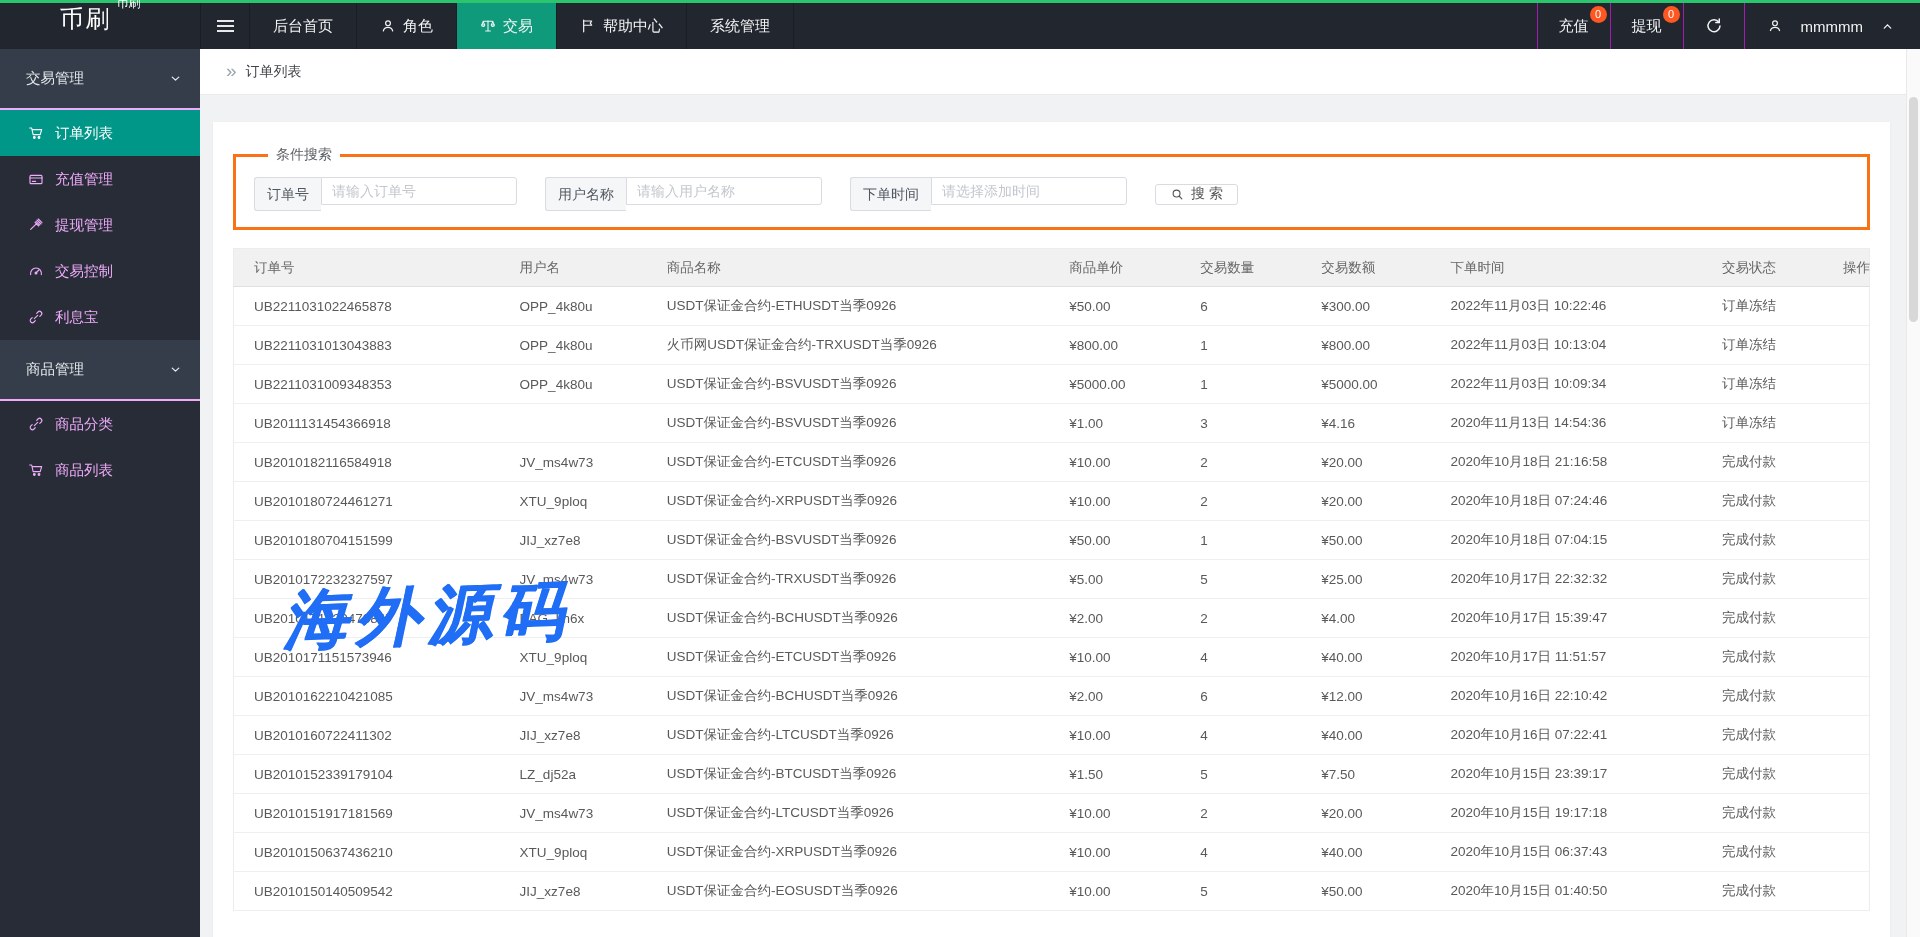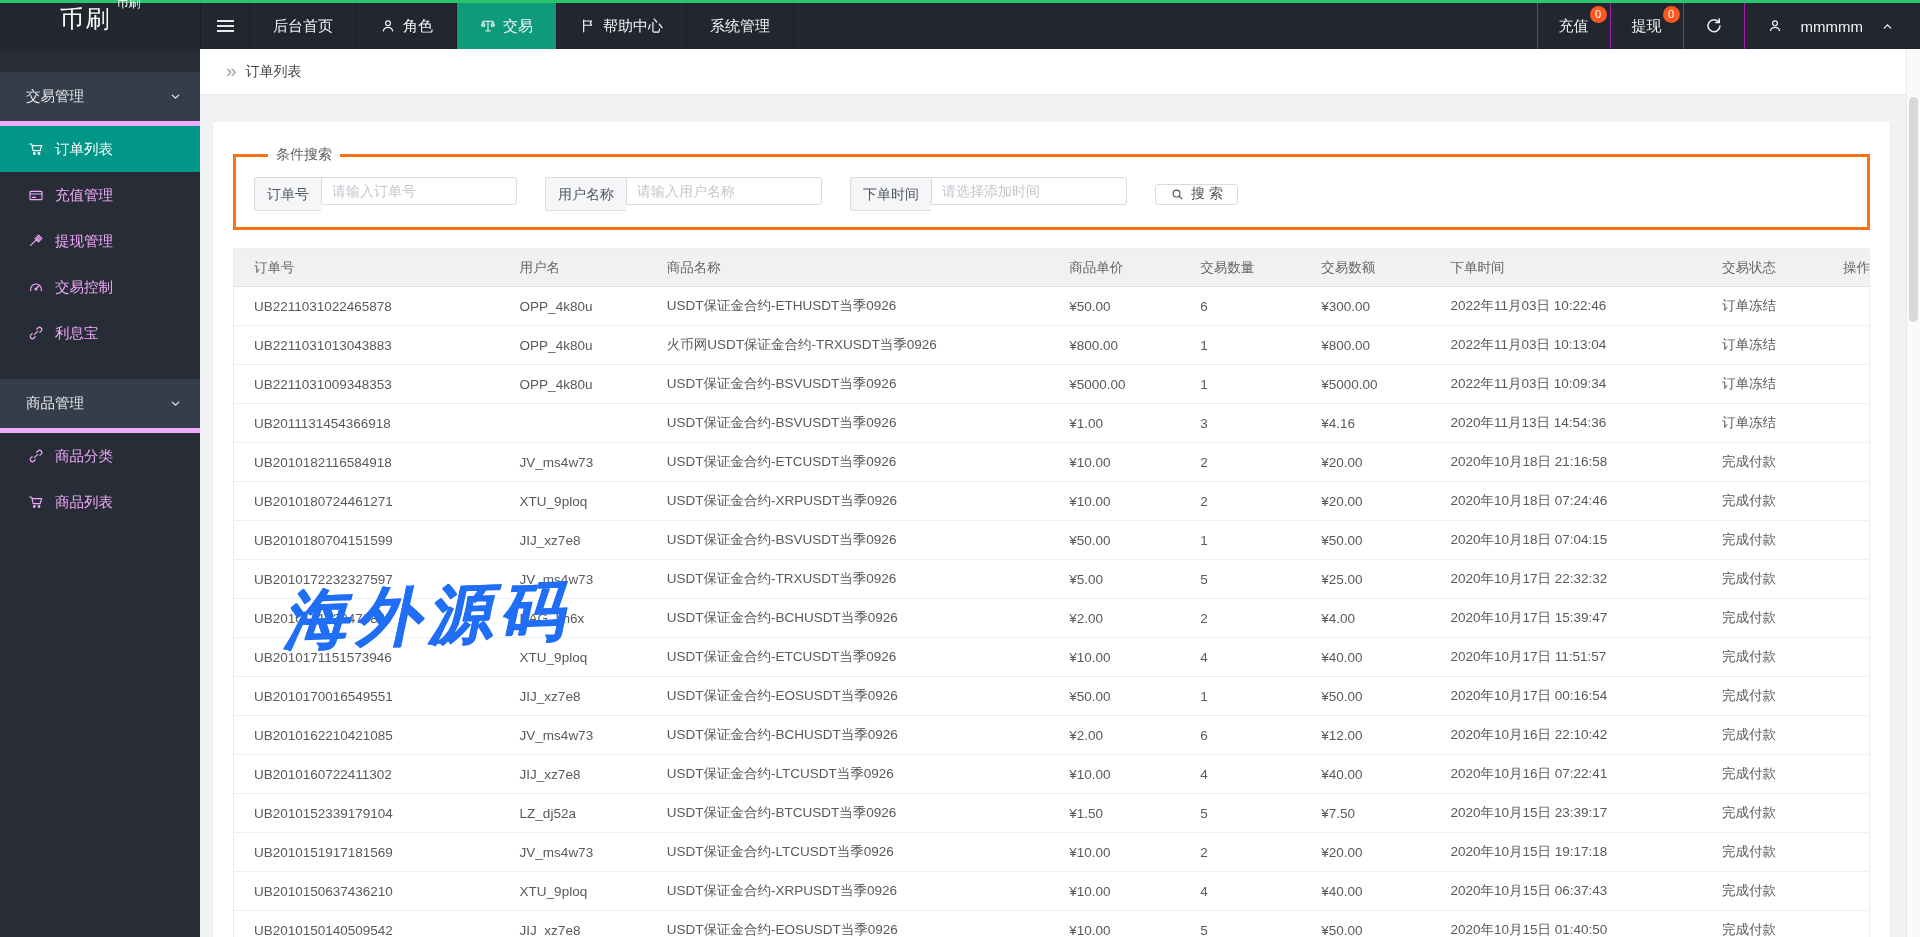--- a/index.html
+++ b/index.html
@@ -21,21 +21,21 @@
   .icon svg { width:16px; height:16px; }
   .topbar-right { margin-left:auto; display:flex; align-items:stretch; }
   .top-action { position:relative; display:flex; align-items:center; padding:0 21px; border-left:1px solid #a21caf; font-size:15px; cursor:pointer; }
   .badge { position:absolute; top:3px; right:3px; background:#ff5722; color:#fff; font-size:11px; min-width:17px; height:17px; line-height:17px; border-radius:9px; text-align:center; padding:0 2px; }
   .refresh-btn svg { width:18px; height:18px; }
   .user-area { gap:18px; padding:0 26px 0 22px; }
   .user-area .chev svg { width:13px; height:13px; }
 
   
   .sidebar { position:absolute; top:49px; left:0; bottom:0; width:200px; background:#272c36; z-index:10; }
-  .side-group-header { height:54px; display:flex; align-items:center; justify-content:space-between; padding:0 18px 0 26px; background:#353d4a; color:#e6e8ec; font-size:14.5px; cursor:pointer; border-bottom:5px solid #f0abfc;margin-top:23px; }
+  .side-group-header { height:61px; display:flex; align-items:center; justify-content:space-between; padding:0 18px 0 26px; background:#353d4a; color:#e6e8ec; font-size:14.5px; cursor:pointer; border-bottom:2px solid #f0abfc; }
   .side-group-header .chev svg { width:13px; height:13px; }
   .side-item { height:46px; display:flex; align-items:center; gap:11px; padding-left:28px; color:#f0abfc; font-size:14.5px; cursor:pointer; }
   .side-item.active { background:#009688; color:#fff; }
   .side-item svg { width:16px; height:16px; }
 
   
   .main { margin-left:200px; margin-right:14px; height:888px; position:relative; }
   .breadcrumb-bar { height:46px; background:#fff; display:flex; align-items:center; padding-left:26px; gap:9px; border-bottom:1px solid #eaeaea; }
   .breadcrumb-icon { color:#9aa3ac; font-size:19px; line-height:1; transform:translateY(-1px); }
   .breadcrumb-text { font-size:14px; color:#404347; }
@@ -410,31 +410,20 @@
               <td>XTU_9ploq</td>
               <td>USDT保证金合约-ETCUSDT当季0926</td>
               <td>¥10.00</td>
               <td>4</td>
               <td>¥40.00</td>
               <td>2020年10月17日 11:51:57</td>
               <td>完成付款</td>
               <td></td>
             </tr>
             <tr>
-              <td>UB2010170016549551</td>
-              <td>JIJ_xz7e8</td>
-              <td>USDT保证金合约-EOSUSDT当季0926</td>
-              <td>¥50.00</td>
-              <td>1</td>
-              <td>¥50.00</td>
-              <td>2020年10月17日 00:16:54</td>
-              <td>完成付款</td>
-              <td></td>
-            </tr>
-            <tr>
               <td>UB2010162210421085</td>
               <td>JV_ms4w73</td>
               <td>USDT保证金合约-BCHUSDT当季0926</td>
               <td>¥2.00</td>
               <td>6</td>
               <td>¥12.00</td>
               <td>2020年10月16日 22:10:42</td>
               <td>完成付款</td>
               <td></td>
             </tr>

